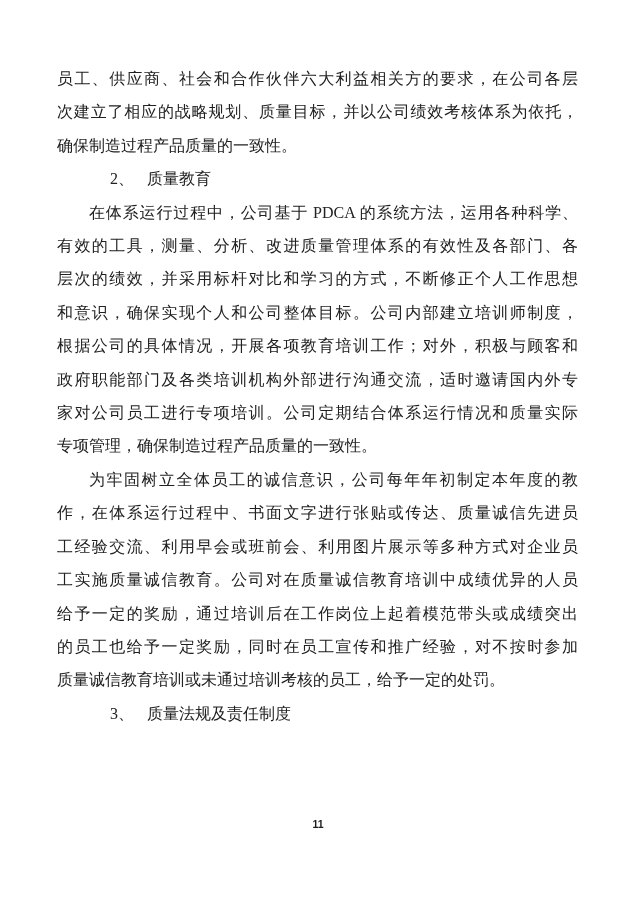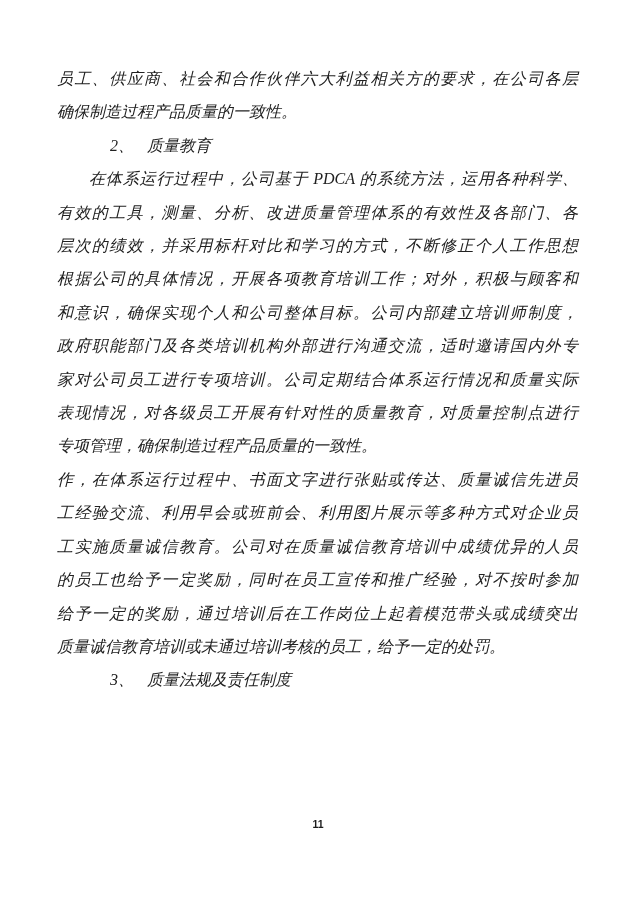--- a/index.html
+++ b/index.html
@@ -22,21 +22,20 @@
     top: 62px;
     width: 521px;
     font-size: 16px;
     line-height: 33.4px;
   }
   .para { margin: 0; padding: 0; }
   .line {
     margin: 0;
     padding: 0;
     text-align: left;
-    font-style: italic;
   }
   .line.j {
     text-align: justify;
     text-align-last: justify;
     text-justify: inter-character;
   }
   .line.indent {
     text-indent: 32px;
   }
   .heading {
@@ -58,45 +57,46 @@
   }
 </style>
 </head>
 <body>
 
 <div class="page">
   <div class="text-block">
 
     <div class="para">
       <div class="line j">员工、供应商、社会和合作伙伴六大利益相关方的要求，在公司各层</div>
+      <div class="line j">次建立了相应的战略规划、质量目标，并以公司绩效考核体系为依托，</div>
       <div class="line">确保制造过程产品质量的一致性。</div>
     </div>
 
     <div class="line heading">
       <span class="h-num">2、</span><span class="h-title">质量教育</span>
     </div>
 
     <div class="para">
       <div class="line j indent">在体系运行过程中，公司基于 PDCA 的系统方法，运用各种科学、</div>
       <div class="line j">有效的工具，测量、分析、改进质量管理体系的有效性及各部门、各</div>
       <div class="line j">层次的绩效，并采用标杆对比和学习的方式，不断修正个人工作思想</div>
+      <div class="line j">和意识，确保实现个人和公司整体目标。公司内部建立培训师制度，</div>
       <div class="line j">根据公司的具体情况，开展各项教育培训工作；对外，积极与顾客和</div>
-      <div class="line j">和意识，确保实现个人和公司整体目标。公司内部建立培训师制度，</div>
       <div class="line j">政府职能部门及各类培训机构外部进行沟通交流，适时邀请国内外专</div>
       <div class="line j">家对公司员工进行专项培训。公司定期结合体系运行情况和质量实际</div>
-      <div class="line j">表现情况，对各级员工开展有针对性的质量教育，对质量控制点进行</div>
       <div class="line">专项管理，确保制造过程产品质量的一致性。</div>
     </div>
 
     <div class="para">
+      <div class="line j indent">为牢固树立全体员工的诚信意识，公司每年年初制定本年度的教</div>
       <div class="line j">作，在体系运行过程中、书面文字进行张贴或传达、质量诚信先进员</div>
       <div class="line j">工经验交流、利用早会或班前会、利用图片展示等多种方式对企业员</div>
       <div class="line j">工实施质量诚信教育。公司对在质量诚信教育培训中成绩优异的人员</div>
+      <div class="line j">给予一定的奖励，通过培训后在工作岗位上起着模范带头或成绩突出</div>
       <div class="line j">的员工也给予一定奖励，同时在员工宣传和推广经验，对不按时参加</div>
-      <div class="line j">给予一定的奖励，通过培训后在工作岗位上起着模范带头或成绩突出</div>
       <div class="line">质量诚信教育培训或未通过培训考核的员工，给予一定的处罚。</div>
     </div>
 
     <div class="line heading">
       <span class="h-num">3、</span><span class="h-title">质量法规及责任制度</span>
     </div>
 
   </div>
 
   <div class="page-number">11</div>

